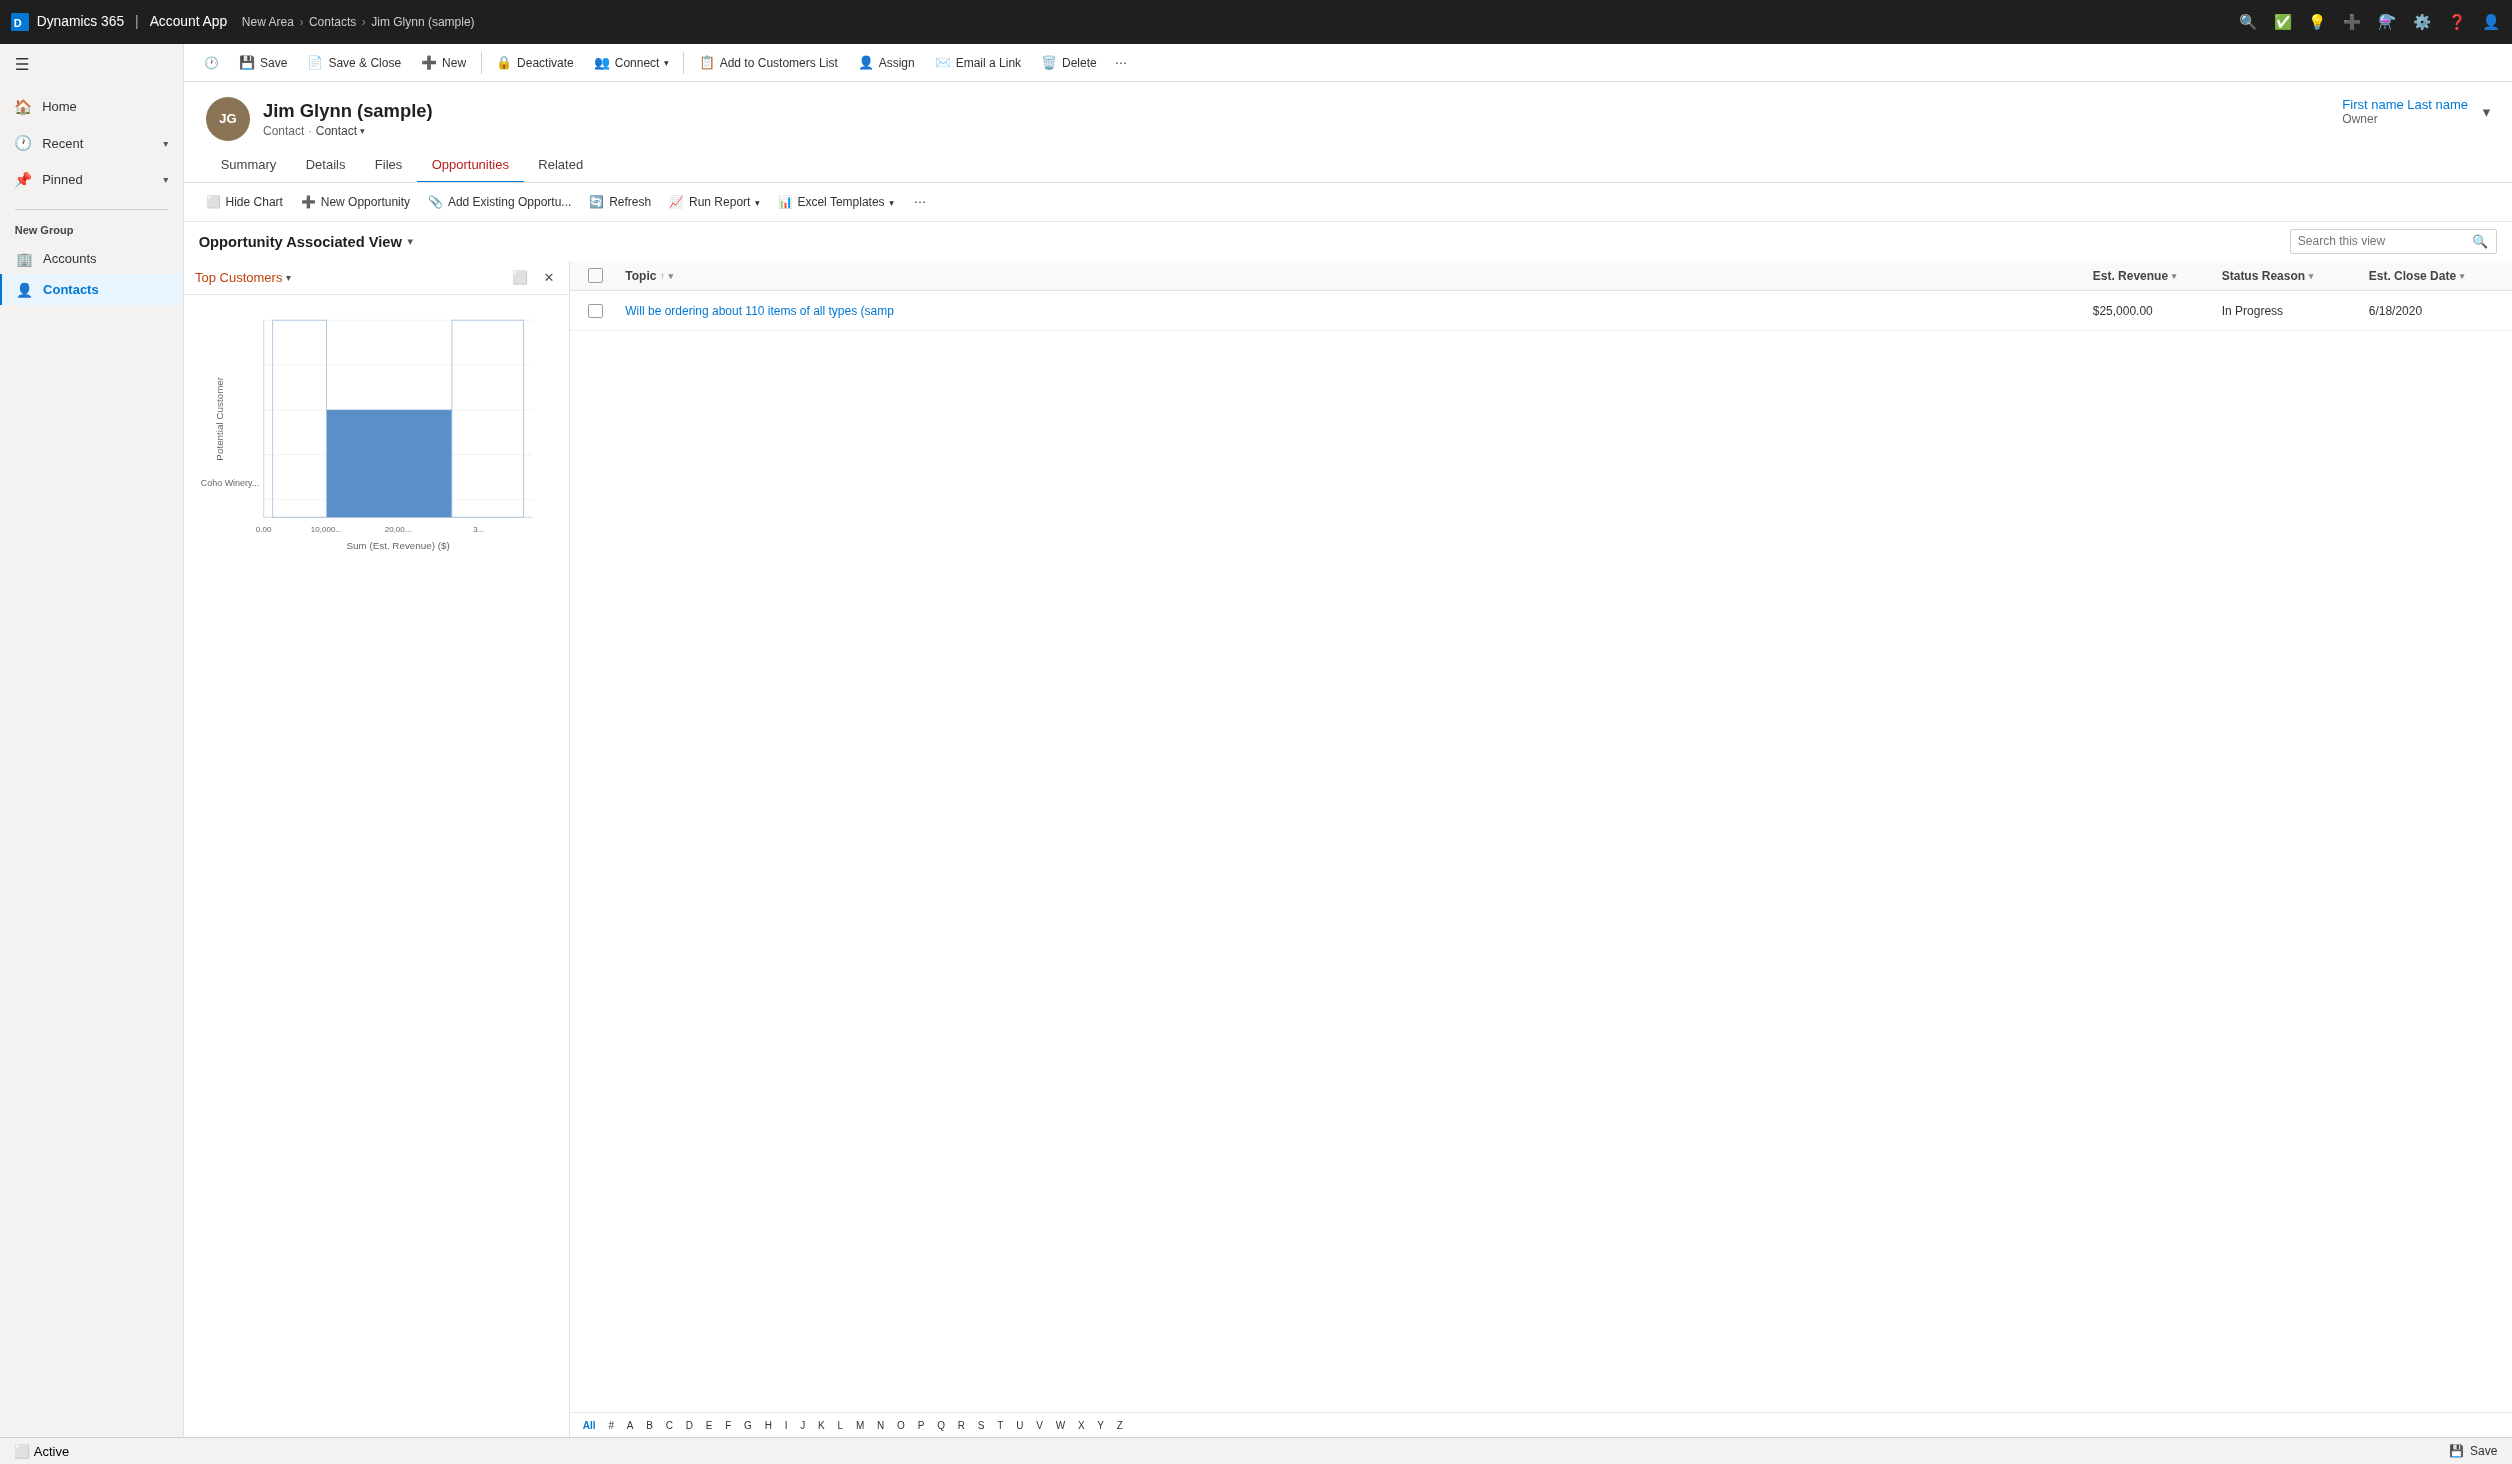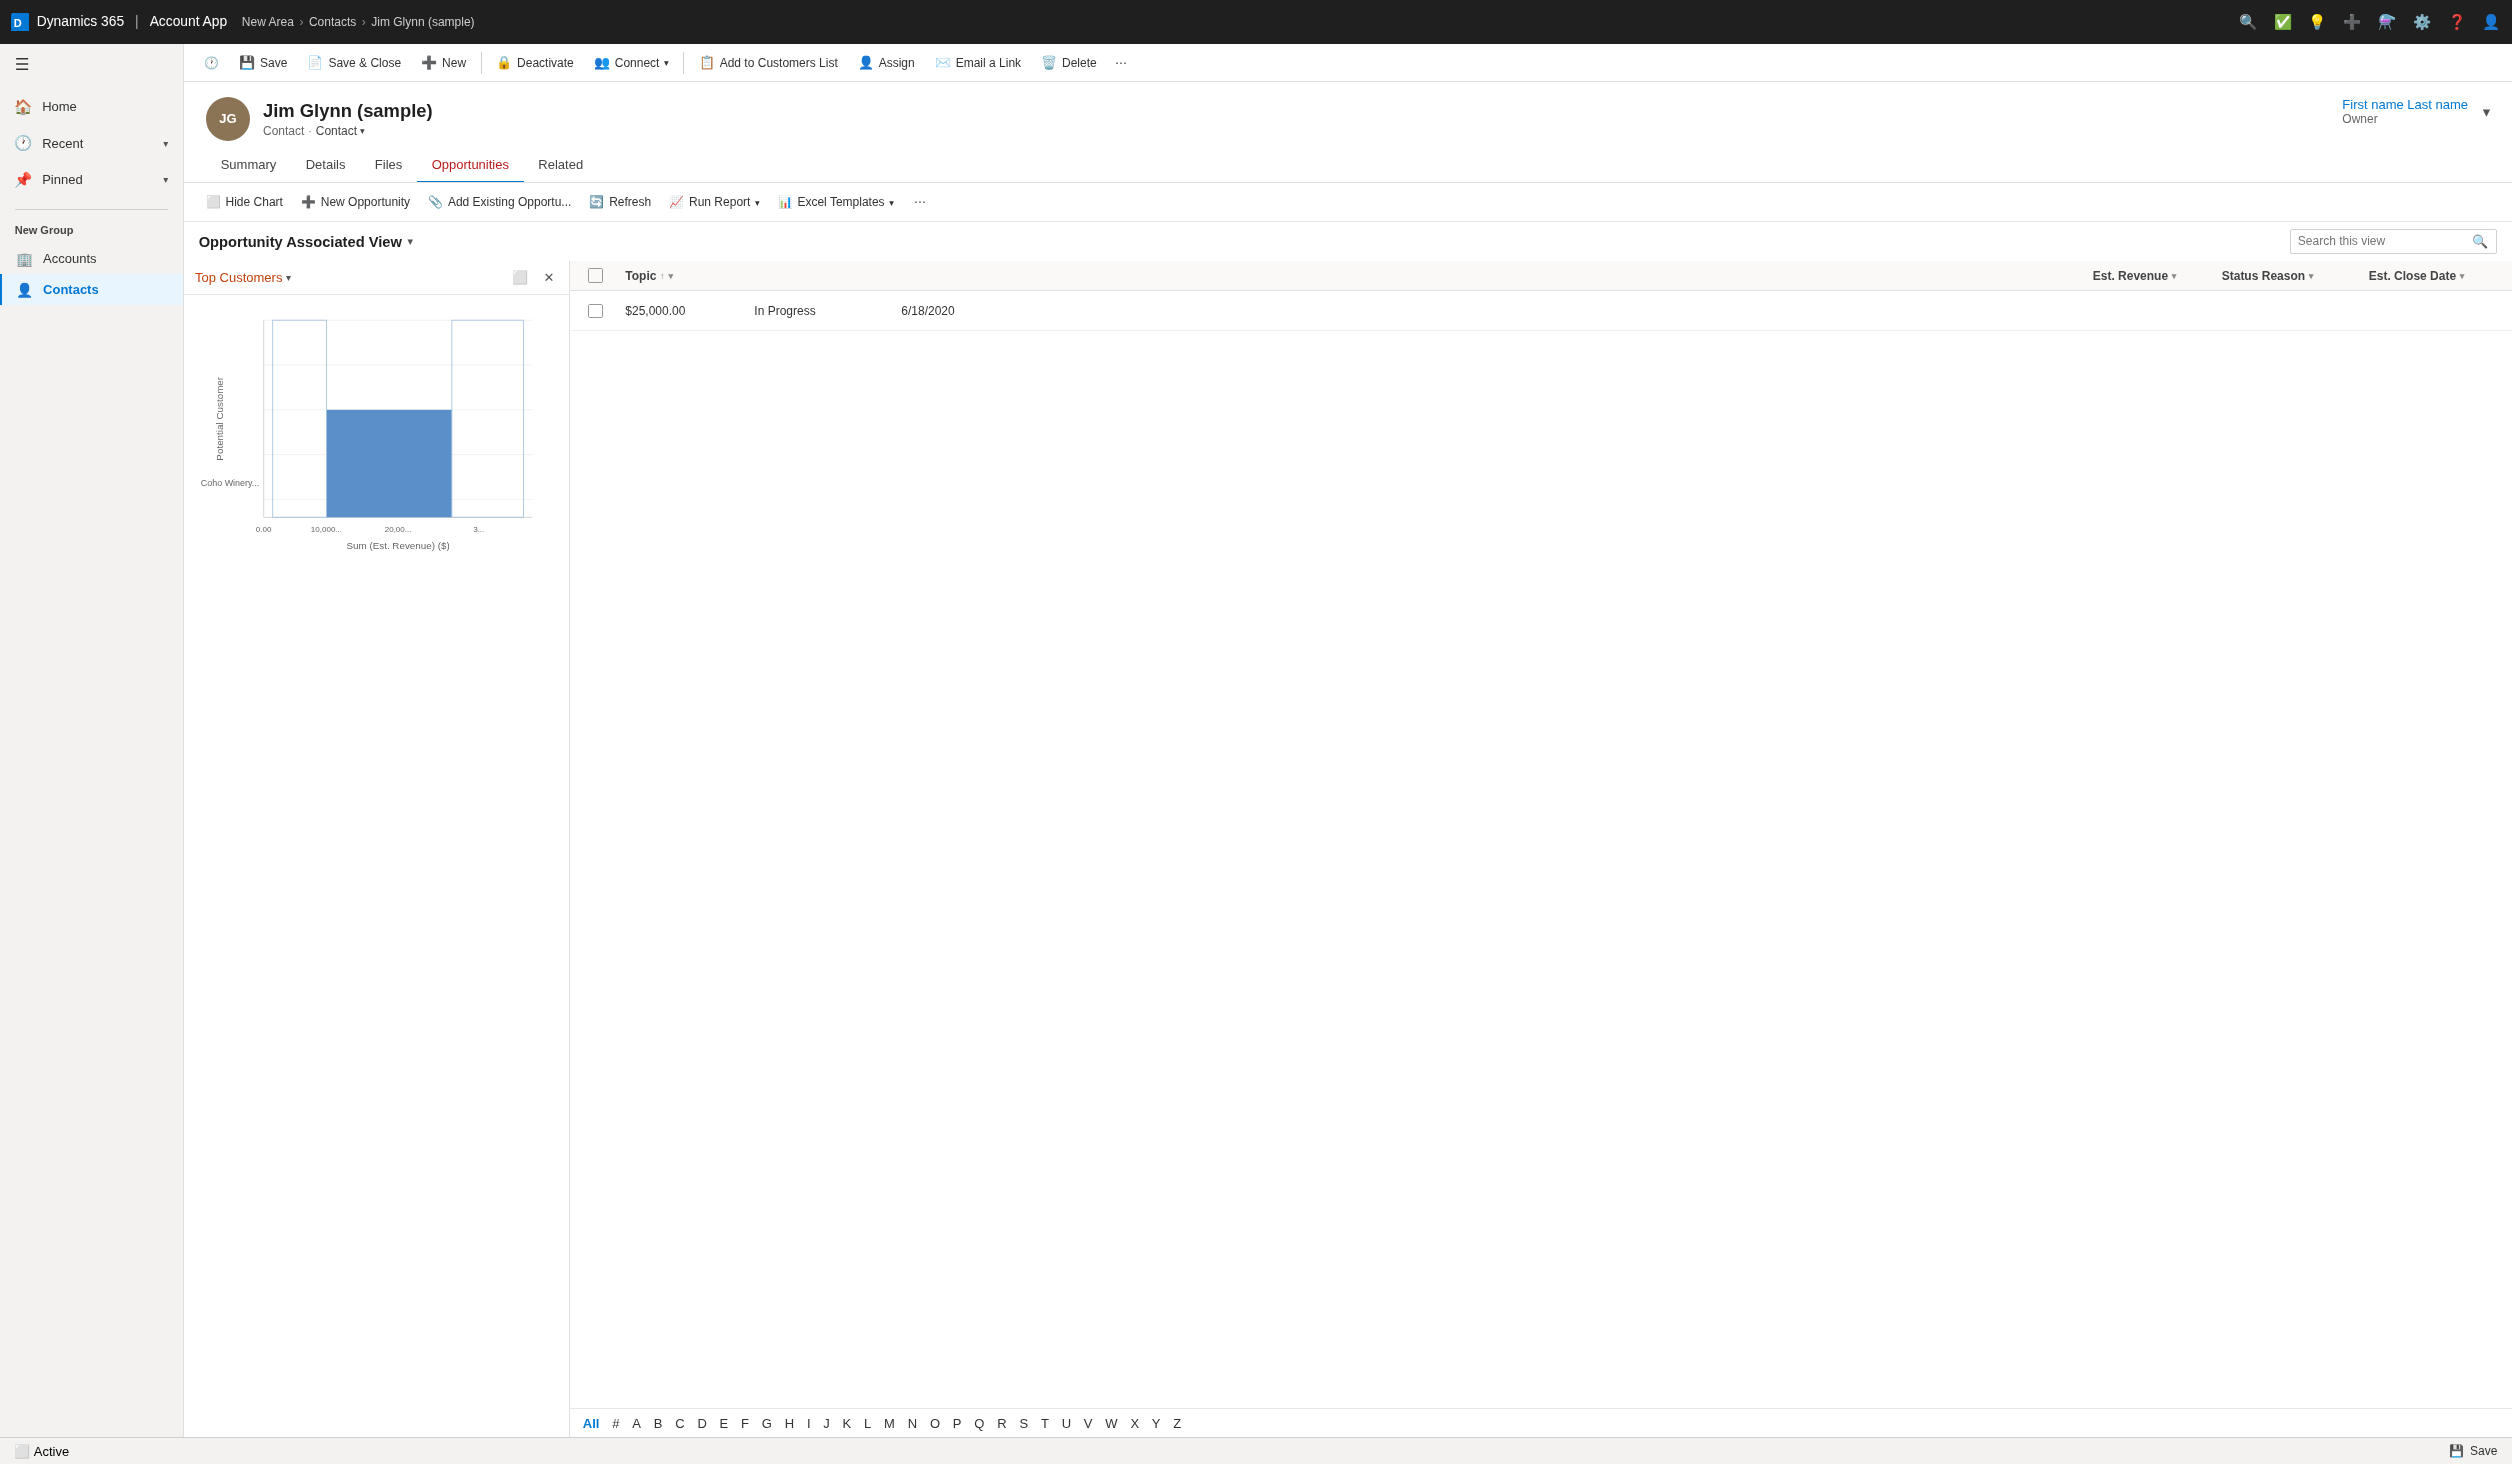--- a/index.html
+++ b/index.html
@@ -109,21 +109,21 @@
     .td { padding: 7.3px 11px; font-size: 12px; color: #333; }
     .td-check { width: 37px; }
     .td-topic { flex: 2; min-width: 184px; color: #0078d4; cursor: pointer; }
     .td-revenue { width: 129px; }
     .td-status { width: 147px; }
     .td-closedate { width: 147px; }
     .td-topic a { color: #0078d4; text-decoration: none; }
 
     
     .alpha-bar { display: flex; align-items: center; padding: 3.7px 7.3px; border-top: 0.9px solid #e8e8e8; flex-wrap: wrap; gap: 1.8px; flex-shrink: 0; }
-    .alpha-btn { padding: 2.8px 5.5px; font-size: 13px; color: #333; cursor: pointer; border: none; background: none; border-radius: 1.8px; }
+    .alpha-btn { padding: 2.8px 5.5px; font-size: 10px; color: #333; cursor: pointer; border: none; background: none; border-radius: 1.8px; }
     .alpha-btn.active { color: #0078d4; font-weight: 600; }
 
     
     .status-bar { display: flex; align-items: center; justify-content: space-between; padding: 3.7px 14.7px; border-top: 0.9px solid #e0e0e0; font-size: 12px; color: #444; background: #faf9f8; flex-shrink: 0; }
 
     
     .bottom-bar { display: flex; align-items: center; justify-content: space-between; padding: 5.5px 14.7px; background: #f3f2f1; border-top: 0.9px solid #d0d0d0; flex-shrink: 0; }
     .bottom-save { display: flex; align-items: center; gap: 5.5px; font-size: 12px; color: #333; cursor: pointer; }
 
     
@@ -403,20 +403,23 @@
           <div class="th th-closedate">
             <span>Est. Close Date</span>
             <span class="sort-icon">▾</span>
           </div>
         </div>
 
         <div class="data-table">
           <div class="table-row">
             <div class="td td-check">
               <div class="checkbox"></div>
+            </div>
+            <div class="td td-topic">
+              <a href="#">Will be ordering about 110 items of all types (samp</a>
             </div>
             <div class="td td-revenue">$25,000.00</div>
             <div class="td td-status">In Progress</div>
             <div class="td td-closedate">6/18/2020</div>
           </div>
         </div>
 
         <div class="alpha-bar">
           <button class="alpha-btn active">All</button>
           <button class="alpha-btn">#</button>

